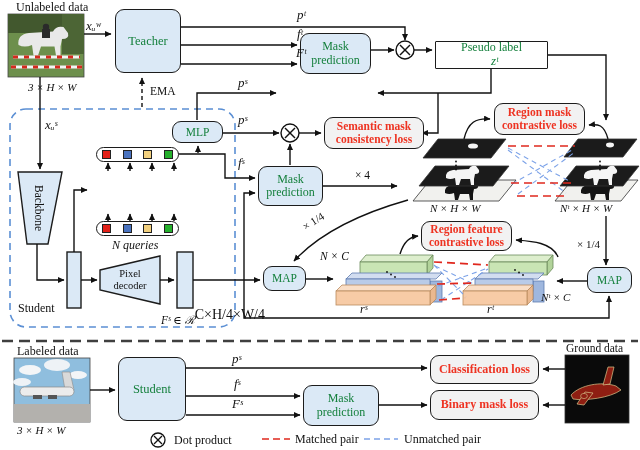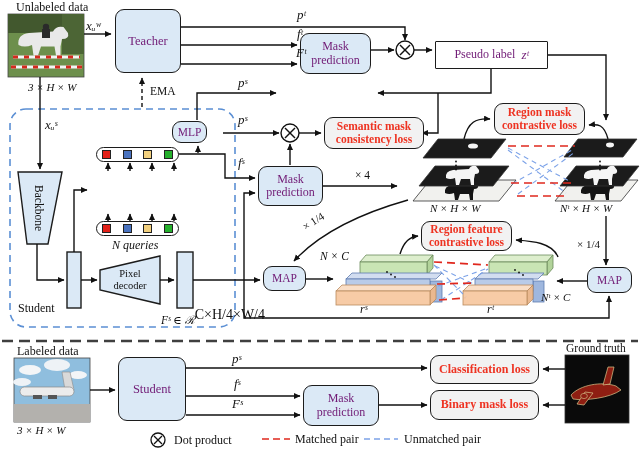--- a/index.html
+++ b/index.html
@@ -1,23 +1,23 @@
 <!DOCTYPE html>
 <html><head>
 <meta charset="utf-8">
 <style>
   html,body{margin:0;padding:0;background:#fff;}
   #fig{position:relative;width:640px;height:450px;background:#fff;overflow:hidden;
        font-family:"Liberation Serif","DejaVu Serif",serif;color:#111;}
   #diagram-svg{position:absolute;left:0;top:0;z-index:1;}
   .box{position:absolute;z-index:2;border:1.4px solid #1c1c1c;background:#dbe9f6;border-radius:9px;
        display:flex;align-items:center;justify-content:center;text-align:center;
-       font-size:12px;line-height:1.12;color:#701a75;box-sizing:border-box;}
+       font-size:12px;line-height:1.12;color:#15803d;box-sizing:border-box;}
   .loss{background:#f2f2f2;color:#ee3322;font-weight:600;font-size:11.5px;}
-  .plain{background:#fff;border-radius:1px;}
+  .plain{background:#fff;border-radius:1px;flex-direction:column;}
   .lbl{position:absolute;z-index:3;white-space:nowrap;font-size:12px;line-height:1;}
   .math{font-style:italic;font-size:13px;}
   .small{font-size:11px;}
   sup{font-size:14px;text-align:center;}
   .pill{position:absolute;z-index:2;border:1.3px solid #1c1c1c;border-radius:8px;background:#fff;
         display:flex;align-items:center;justify-content:space-between;padding:0 5px;box-sizing:border-box;}
   .q{width:9px;height:9px;border:1px solid #222;box-sizing:border-box;}
   .vtext{position:absolute;z-index:3;display:flex;align-items:center;justify-content:center;
          transform:rotate(90deg);font-size:11.5px;}
   .rot{transform:rotate(-33deg);}
@@ -244,21 +244,21 @@
     </div>
 
 <div class="box loss" style="left:494px;top:103px;width:91px;height:32px;">
       <span style="width:84px;">Region mask contrastive loss</span>
     </div>
 
 <div class="box loss" style="left:421px;top:221px;width:91px;height:30px;">
       <span style="width:84px;">Region feature contrastive loss</span>
     </div>
 
-<div class="box" style="left:172px;top:121px;width:35px;height:22px;font-size:11.5px;">
+<div class="box" style="left:172px;top:121px;width:51px;height:22px;font-size:11.5px;">
       <span>MLP</span>
     </div>
 
 <div class="box" style="left:258px;top:166px;width:65px;height:40px;">
       <span style="width:52px;">Mask prediction</span>
     </div>
 
 <div class="box" style="left:263px;top:266px;width:43px;height:25px;font-size:11.5px;">
       <span>MAP</span>
     </div>
@@ -326,18 +326,18 @@
 <div class="lbl math small" style="left:320px;top:251px;font-size:11.5px;">N × C</div>
 <div class="lbl math small" style="left:541px;top:292px;">Nᵗ × C</div>
 <div class="lbl small" style="left:577px;top:239px;">× 1/4</div>
 <div class="lbl math" style="left:360px;top:303px;font-size:12px;">rˢ</div>
 <div class="lbl math" style="left:487px;top:303px;font-size:12px;">rᵗ</div>
 <div class="lbl" style="left:17px;top:345px;">Labeled data</div>
 <div class="lbl math small" style="left:17px;top:425px;">3 × H × W</div>
 <div class="lbl math" style="left:232px;top:352px;">pˢ</div>
 <div class="lbl math" style="left:234px;top:377px;">fˢ</div>
 <div class="lbl math" style="left:232px;top:397px;">Fˢ</div>
-<div class="lbl" style="left:566px;top:343px;font-size:11.5px;">Ground truth</div>
+<div class="lbl" style="left:566px;top:343px;font-size:11.5px;">Ground data</div>
 <div class="lbl" style="left:174px;top:434px;">Dot product</div>
 <div class="lbl" style="left:295px;top:433px;">Matched pair</div>
 <div class="lbl" style="left:404px;top:433px;">Unmatched pair</div>
 
 </div>
 
 </body></html>

